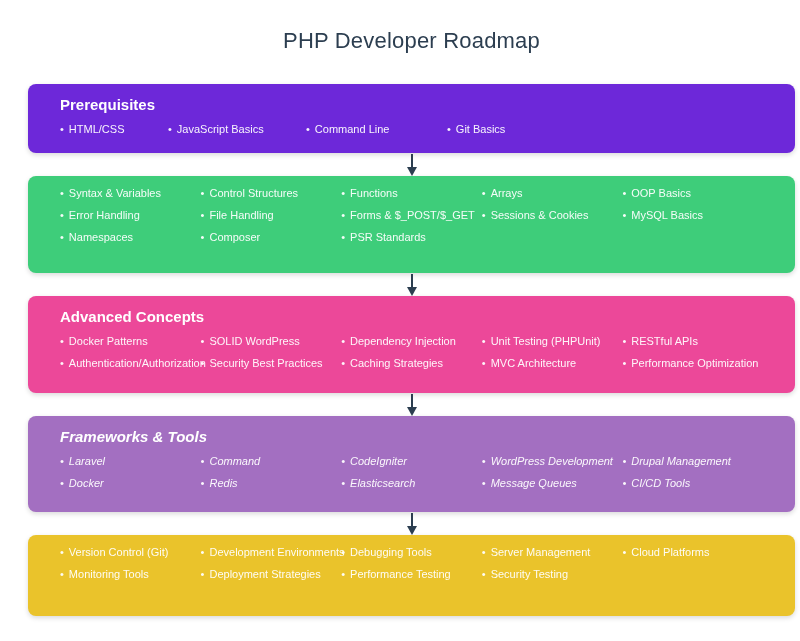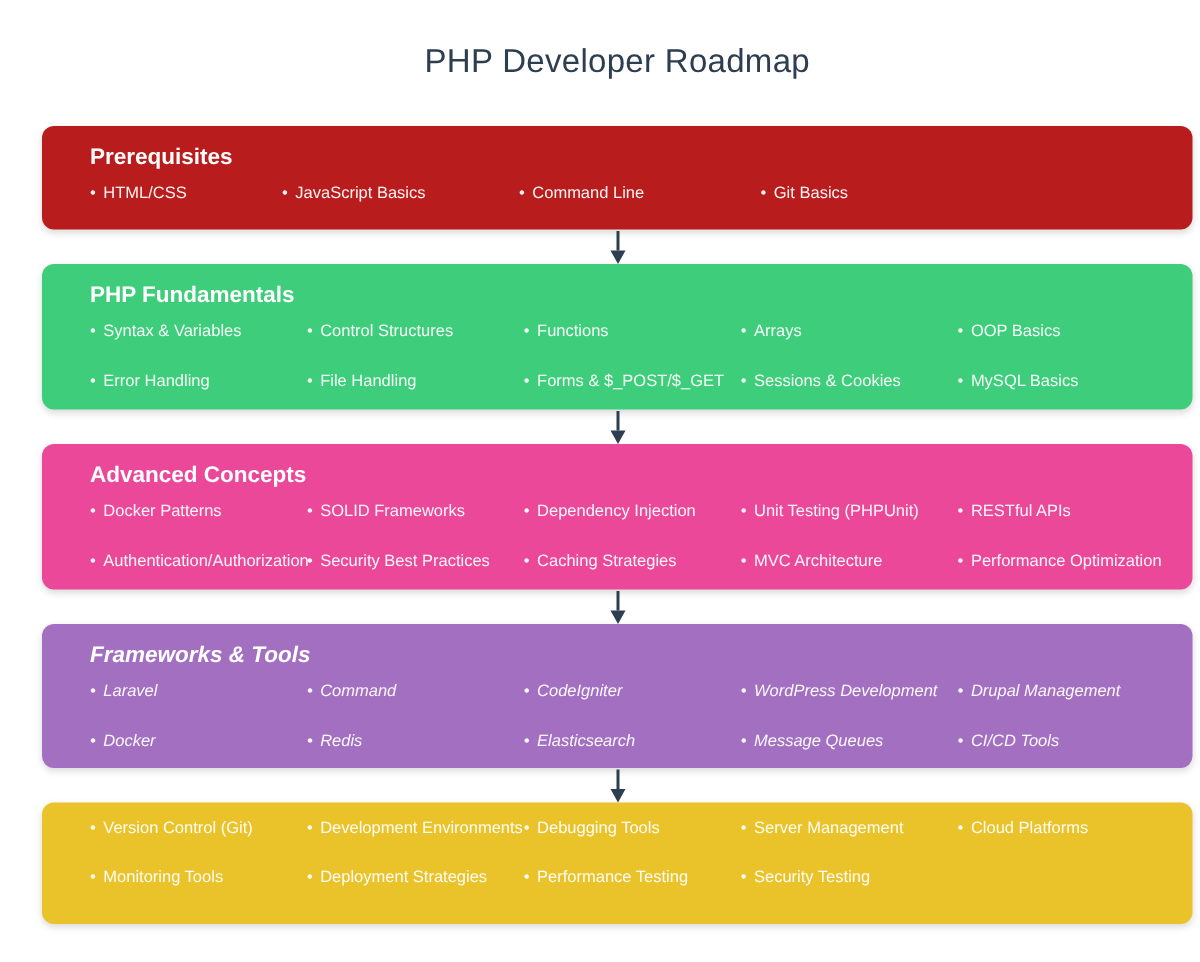--- a/index.html
+++ b/index.html
@@ -27,21 +27,21 @@
   .sec-3 { height:96px; }
   .sec-4 { height:81px; }
   h2.sec-title {
     margin:0 0 9px 0; font-size:15px; font-weight:700; line-height:19px;
   }
   ul.items {
     list-style:none; margin:0; padding:0;
     display:grid;
     grid-template-columns:repeat(5, minmax(0,1fr));
     row-gap:9px; column-gap:0;
-    font-size:11px; line-height:13px;gap:20px;
+    font-size:11px; line-height:13px;
   }
   .sec-0 ul.items { grid-template-columns:108px 138px 141px 142px auto; }
   ul.items li { white-space:nowrap; color:rgba(255,255,255,.95); }
   .bullet { margin-right:5px; }
   .arrow-wrap {
     height:23px; display:flex; flex-direction:column;
     align-items:center; justify-content:flex-start;
   }
   .arrow-wrap .stem { width:2px; height:13px; margin-top:1px; }
   .arrow-wrap .head {
@@ -50,37 +50,36 @@
     border-right:5px solid transparent;
     border-top:9px solid #2c3e50;
   }
 </style>
 </head>
 <body style="background: rgb(255, 255, 255);">
 
 <main>
   <h1 class="page-title" style="color: rgb(44, 62, 80);">PHP Developer Roadmap</h1>
 
-  <section class="box sec-0" style="background: #b91c1c; margin-top: 28px;">
+  <section class="box sec-0" style="background: #6d28d9; margin-top: 28px;">
     <h2 class="sec-title">Prerequisites</h2>
     <ul class="items">
         <li><span class="bullet">•</span><span>HTML/CSS</span></li>
         <li><span class="bullet">•</span><span>JavaScript Basics</span></li>
         <li><span class="bullet">•</span><span>Command Line</span></li>
         <li><span class="bullet">•</span><span>Git Basics</span></li>
       </ul>
   </section>
 
   <div class="arrow-wrap">
     <div class="stem" style="background: rgb(44, 62, 80);"></div>
     <div class="head" style="border-top-color: rgb(44, 62, 80);"></div>
   </div>
 
   <section class="box sec-1" style="background: rgb(62, 205, 122);">
-    <h2 class="sec-title">PHP Fundamentals</h2>
     <ul class="items">
         <li><span class="bullet">•</span><span>Syntax &amp; Variables</span></li>
         <li><span class="bullet">•</span><span>Control Structures</span></li>
         <li><span class="bullet">•</span><span>Functions</span></li>
         <li><span class="bullet">•</span><span>Arrays</span></li>
         <li><span class="bullet">•</span><span>OOP Basics</span></li>
         <li><span class="bullet">•</span><span>Error Handling</span></li>
         <li><span class="bullet">•</span><span>File Handling</span></li>
         <li><span class="bullet">•</span><span>Forms &amp; $_POST/$_GET</span></li>
         <li><span class="bullet">•</span><span>Sessions &amp; Cookies</span></li>
@@ -93,21 +92,21 @@
 
   <div class="arrow-wrap">
     <div class="stem" style="background: rgb(44, 62, 80);"></div>
     <div class="head" style="border-top-color: rgb(44, 62, 80);"></div>
   </div>
 
   <section class="box sec-2" style="background: #ec4899;">
     <h2 class="sec-title">Advanced Concepts</h2>
     <ul class="items">
         <li><span class="bullet">•</span><span>Docker Patterns</span></li>
-        <li><span class="bullet">•</span><span>SOLID Frameworks</span></li>
+        <li><span class="bullet">•</span><span>SOLID WordPress</span></li>
         <li><span class="bullet">•</span><span>Dependency Injection</span></li>
         <li><span class="bullet">•</span><span>Unit Testing (PHPUnit)</span></li>
         <li><span class="bullet">•</span><span>RESTful APIs</span></li>
         <li><span class="bullet">•</span><span>Authentication/Authorization</span></li>
         <li><span class="bullet">•</span><span>Security Best Practices</span></li>
         <li><span class="bullet">•</span><span>Caching Strategies</span></li>
         <li><span class="bullet">•</span><span>MVC Architecture</span></li>
         <li><span class="bullet">•</span><span>Performance Optimization</span></li>
       </ul>
   </section>

